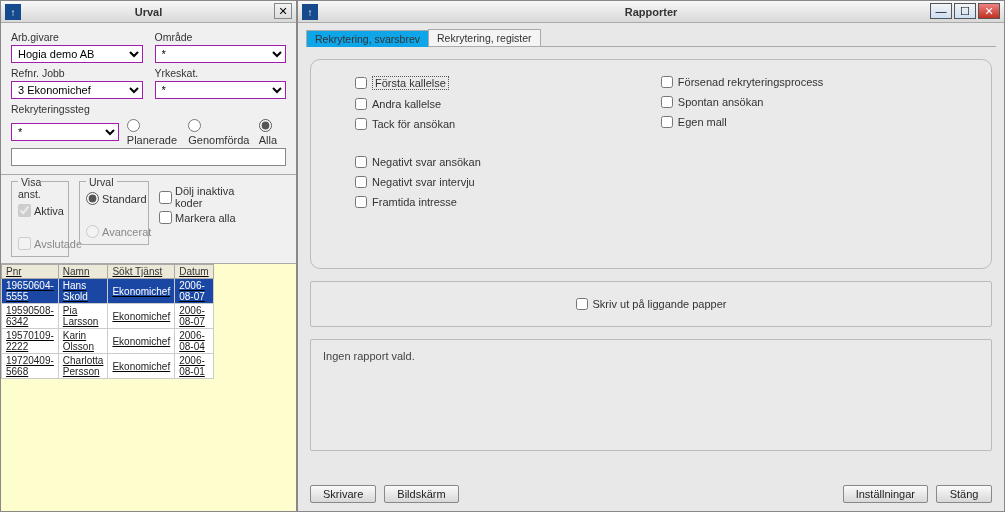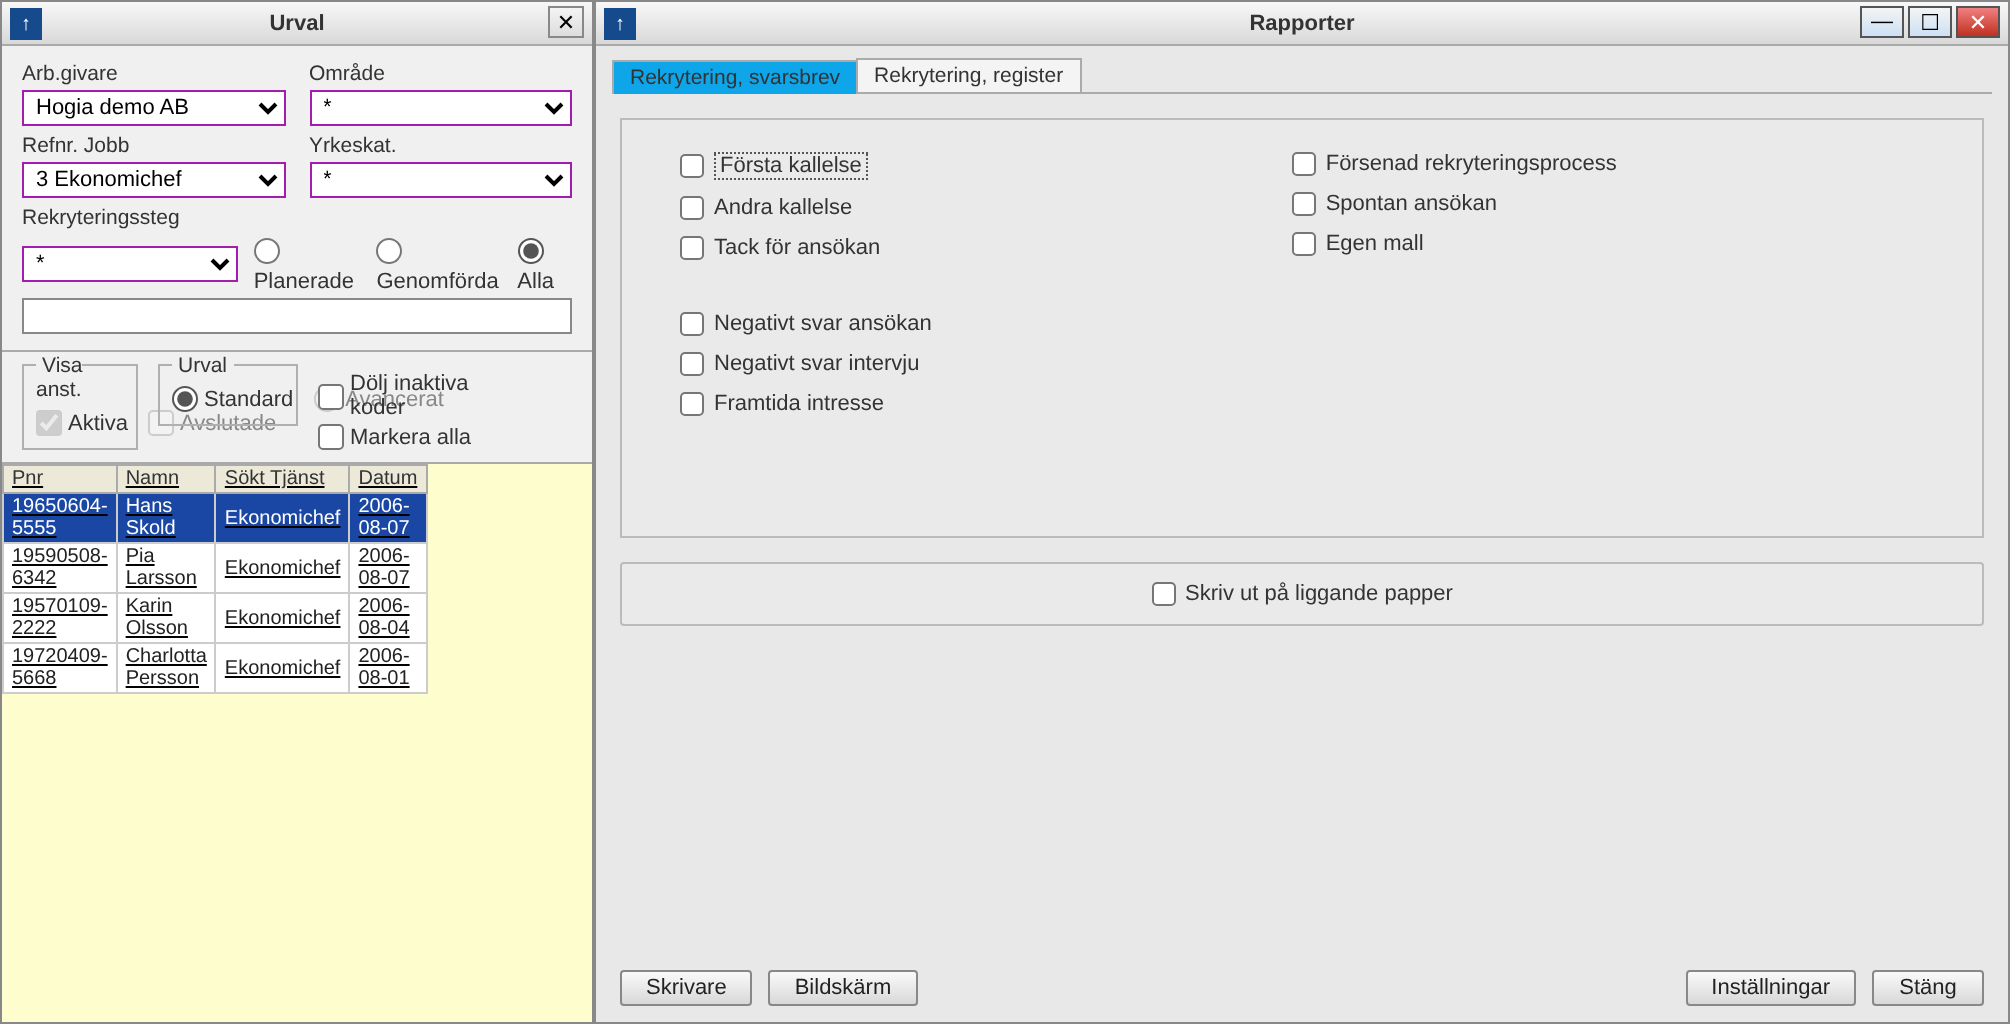--- a/index.html
+++ b/index.html
@@ -25,45 +25,45 @@
 .sel { width:100%; height:18px; border:1px solid #a21caf; background:#fff; font-size:11px; padding:0 2px; }
 .txt { width:100%; height:18px; border:1px solid #888; background:#fff; font-size:11px; padding:0 2px; }
 .full { grid-column: 1 / span 2; }
 
 .radio-row { display:flex; align-items:center; gap:8px; font-size:10.5px; color:#333;}
 .radio-row input { margin-right:2px; }
 
 .sec2 { background:#f0f0f0; border-bottom:1px solid #aaa; padding:6px 10px; display:flex; gap:10px; align-items:flex-start;}
 .fieldset { border:1px solid #b0b0b0; padding:4px 6px 6px 6px; font-size:10.5px; color:#333;}
 .fieldset .leg { position:relative; top:-10px; background:#f0f0f0; padding:0 3px; color:#333; font-size:10.5px;}
-.fieldset-inner { margin-top:-6px; display:flex; flex-direction:row; gap:10px;}
+.fieldset-inner { margin-top:-6px; display:flex; flex-direction:column; gap:20px;}
 .chkrow { display:flex; align-items:center; gap:3px; font-size:10.5px; color:#333;}
 .chkrow.disabled { color:#888;}
 .chkcol { display:flex; flex-direction:column; gap:2px;}
 
 .tablewrap { padding:0;text-decoration:underline; }
 table.data { border-collapse: collapse; width: 207px; margin: 0; background:#fff;}
 table.data th { background:#ece9d8; border:1px solid #aaa; font-weight:normal; font-size:10px; padding:1px 4px; text-align:left; color:#333;}
 table.data td { border:1px solid #ccc; font-size:10px; padding:1px 4px; color:#222;}
 table.data tr.sel td { background:#1a47a3; color:#fff;}
 
 
 .tabs { padding:6px 8px 0 8px; }
 .tabstrip { display:flex; border-bottom:1px solid #aaa; }
 .tab { border:1px solid #aaa; border-bottom:none; background:#f4f4f4; padding:2px 8px; margin-right:-1px; font-size:10.5px; color:#333; cursor:pointer;}
 .tab.active { background:#0ea5e9; position:relative; top:1px; }
 
-.group { margin:12px 12px 0 12px; border:1px solid #bbb; background:#eaeaea; border-radius:0; padding:16px 20px 60px 9px; position:relative;}
+.group { margin:12px 12px 0 12px; border:1px solid #bbb; background:#eaeaea; border-radius:10px; padding:16px 20px 60px 24px; position:relative;}
 .cols { display:flex; gap:180px;}
 .colA, .colB { display:flex; flex-direction:column; gap:8px;}
 .rchk { display:flex; align-items:center; gap:5px; font-size:10.5px; color:#333;}
 .rchk input { width:12px; height:12px;}
 .focused-box { border:1px dotted #555; padding:0 2px;}
 
-.group2 { margin:12px 12px 0 12px; border:1px solid #bbb; background:#eaeaea; border-radius:2px; height:32px; display:flex; align-items:center; justify-content:center;}
+.group2 { margin:12px 12px 0 12px; border:1px solid #bbb; background:#eaeaea; border-radius:2px; height:46px; display:flex; align-items:center; justify-content:center;}
 .group3 { margin:12px 12px 0 12px; border:1px solid #bbb; background:#eaeaea; border-radius:2px; height:112px; padding:10px 12px; color:#444; font-size:10.5px;}
 
 .btnbar { position:absolute; bottom:8px; left:12px; right:12px; display:flex; justify-content:space-between;}
 .btnbar-left, .btnbar-right { display:flex; gap:8px;}
 .btn { border:1px solid #888; background:linear-gradient(#fafafa,#d8d8d8); padding:2px 12px; font-size:11px; color:#222; cursor:pointer; min-width:56px; border-radius:2px;}
 
 select { appearance: menulist; }
 input[type=checkbox], input[type=radio] { accent-color:#555; }
 </style>
 </head>
@@ -244,20 +244,23 @@
       </div>
     </div>
 
     <div class="group2">
       <div class="rchk">
           <input type="checkbox" style="">
           <span>Skriv ut på liggande papper</span>
         </div>
     </div>
 
+    <div class="group3">
+      <span>Ingen rapport vald.</span>
+    </div>
 
     <div class="btnbar">
       <div class="btnbar-left">
         <button class="btn">Skrivare</button>
         <button class="btn">Bildskärm</button>
       </div>
       <div class="btnbar-right">
         <button class="btn">Inställningar</button>
         <button class="btn">Stäng</button>
       </div>

